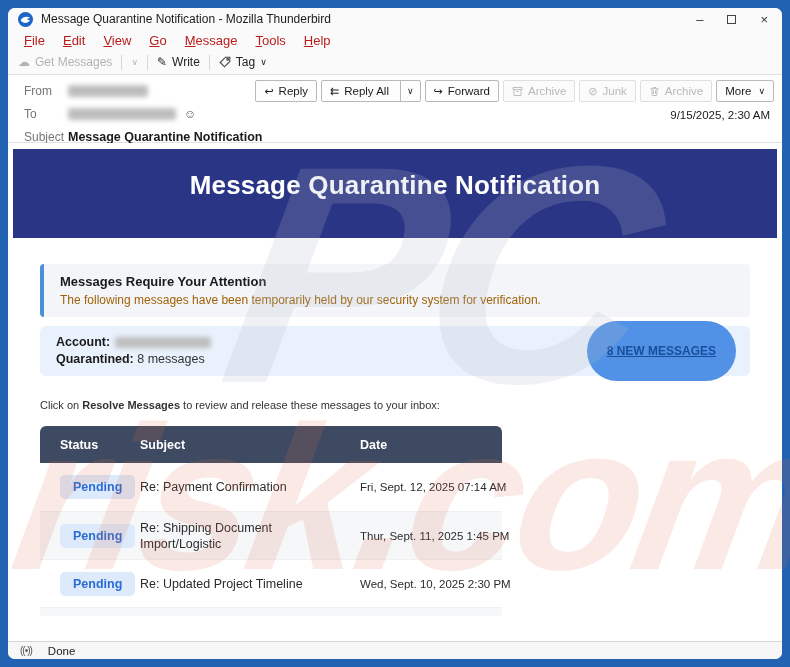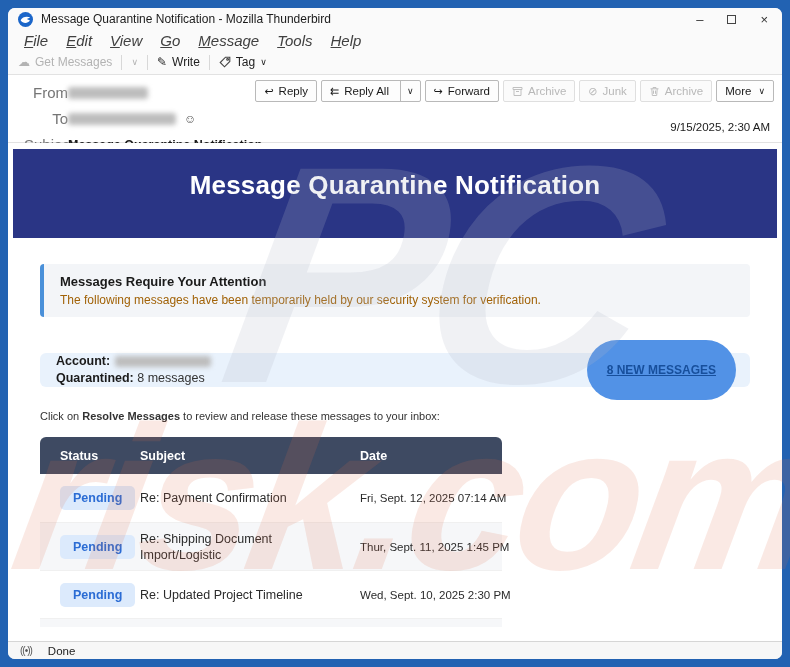--- a/index.html
+++ b/index.html
@@ -12,68 +12,68 @@
   
   .titlebar { height:22px; background:#fafafa; display:flex; align-items:center; padding:0 8px 0 10px; flex:0 0 auto; }
   .app-icon { width:15px; height:15px; margin-right:8px; flex:0 0 auto; }
   .title-text { font-size:12px; color:#1b1b1b; }
   .win-controls { margin-left:auto; display:flex; align-items:center; gap:24px; padding-right:6px; }
   .wc { font-size:13px; color:#333; line-height:1; cursor:default; }
   .wc-max { width:9px; height:9px; border:1.3px solid #444; display:inline-block; }
 
   
   .menubar { height:20px; background:#fafafa; display:flex; align-items:center; gap:2px; padding:0 8px; flex:0 0 auto; }
-  .menu-item { font-size:15px; color:#404040; padding:1px 8px;font-style:italic; }
+  .menu-item { font-size:13px; color:#b91c1c; padding:1px 8px; }
   .menu-item u { text-decoration:underline; }
 
   
   .toolbar { height:25px; background:#fafafa; border-bottom:1px solid #e2e2e2; display:flex; align-items:center; padding:0 10px; flex:0 0 auto; font-size:12px; }
   .tb-group { display:flex; align-items:center; gap:5px; }
   .tb-dis { color:#b3b3b3; }
   .tb-en { color:#222; }
   .tb-sep { width:1px; height:15px; background:#d8d8d8; margin:0 9px; }
   .tb-chev { font-size:9px; }
   .tb-ico { font-size:12px; }
 
   
   .msgheader { position:relative; height:68px; background:#ffffff; border-bottom:1px solid #e2e2e2; flex:0 0 auto; }
   .hrow { display:flex; align-items:center; margin-left:16px; }
   .hrow.r1 { margin-top:9px; }
   .hrow.r2 { margin-top:9px; }
   .hrow.r3 { margin-top:9px; }
-  .hlabel { width:44px; font-size:15px; color:#757575; flex:0 0 auto;text-align:right; }
+  .hlabel { width:44px; font-size:12px; color:#757575; flex:0 0 auto; }
   .redact { background:#bdbdbd; filter:blur(2.5px); border-radius:3px; height:12px; display:inline-block; }
   .redact.from { width:80px; }
   .redact.to { width:108px; }
   .contact-ico { font-size:12px; color:#555; margin-left:8px; line-height:1; }
   .subject-val { font-size:12.5px; font-weight:bold; color:#1a1a1a; }
   .actions { position:absolute; top:5px; right:8px; display:flex; align-items:stretch; gap:4px; }
   .btn { display:inline-flex; align-items:center; gap:5px; border:1px solid #b9b9b9; background:#fdfdfd;
          border-radius:2px; padding:0 8px; font-size:11.5px; height:22px; color:#1a1a1a; white-space:nowrap; }
   .btn .bico { font-size:11px; line-height:1; }
   .btn.disabled { color:#b8b8b8; border-color:#dfdfdf; background:#fbfbfb; }
   .btn.disabled svg { stroke:#c0c0c0; }
   .btn svg { stroke:#555; }
   .btn.split { padding-right:0; }
   .split-chev { border-left:1px solid #b9b9b9; align-self:stretch; display:flex; align-items:center; padding:0 6px; margin-left:6px; font-size:9px; }
   .more-chev { font-size:9px; margin-left:2px; }
-  .hdr-date { position:absolute; top:46px; right:12px; font-size:11.5px; color:#1a1a1a; }
+  .hdr-date { position:absolute; top:34px; right:12px; font-size:11.5px; color:#1a1a1a; }
 
   
   .content { position:relative; flex:1 1 auto; background:#ffffff; overflow:hidden; }
   .banner { margin:6px 5px 0 5px; height:89px; background:#2a3585; color:#fff; text-align:center; padding-top:21px; }
   .banner-title { font-size:26px; font-weight:bold; letter-spacing:0.2px; }
   .banner-sub { font-size:13.5px; color:#cdd4ee; margin-top:7px; }
   .body-pad { padding:0 32px; }
 
   .alert-box { margin-top:26px; background:#f3f5f8; border-left:4px solid #4a90d9; border-radius:4px; padding:10px 16px; }
   .alert-title { font-size:13px; font-weight:bold; color:#1a1a1a; }
   .alert-text { font-size:12px; color:#a16207; margin-top:4px; }
 
-  .account-box { margin-top:36px; background:#e9f2fc; border-radius:6px; height:34px; display:flex; align-items:center; padding:0 14px 0 16px; }
+  .account-box { margin-top:9px; background:#e9f2fc; border-radius:6px; height:50px; display:flex; align-items:center; padding:0 14px 0 16px; }
   .acct-lines { font-size:12.5px; color:#333; line-height:17px; }
   .acct-lines b { color:#1a1a1a; }
   .redact.acct { width:96px; height:11px; vertical-align:middle; margin-left:5px; }
   .pill-btn { margin-left:auto; background:#5292e6; border:none; border-radius:999px; padding:23px 20px;
               font-size:12px; font-weight:bold; color:#174f9c; text-decoration:underline; font-family:inherit; }
 
   .instruction { margin-top:23px; font-size:11px; color:#333; }
 
   .qtable { margin-top:15px; width:462px; }
   .q-headrow { display:flex; align-items:center; background:#3e4a62; color:#fff; height:37px; border-radius:6px 6px 0 0; }

